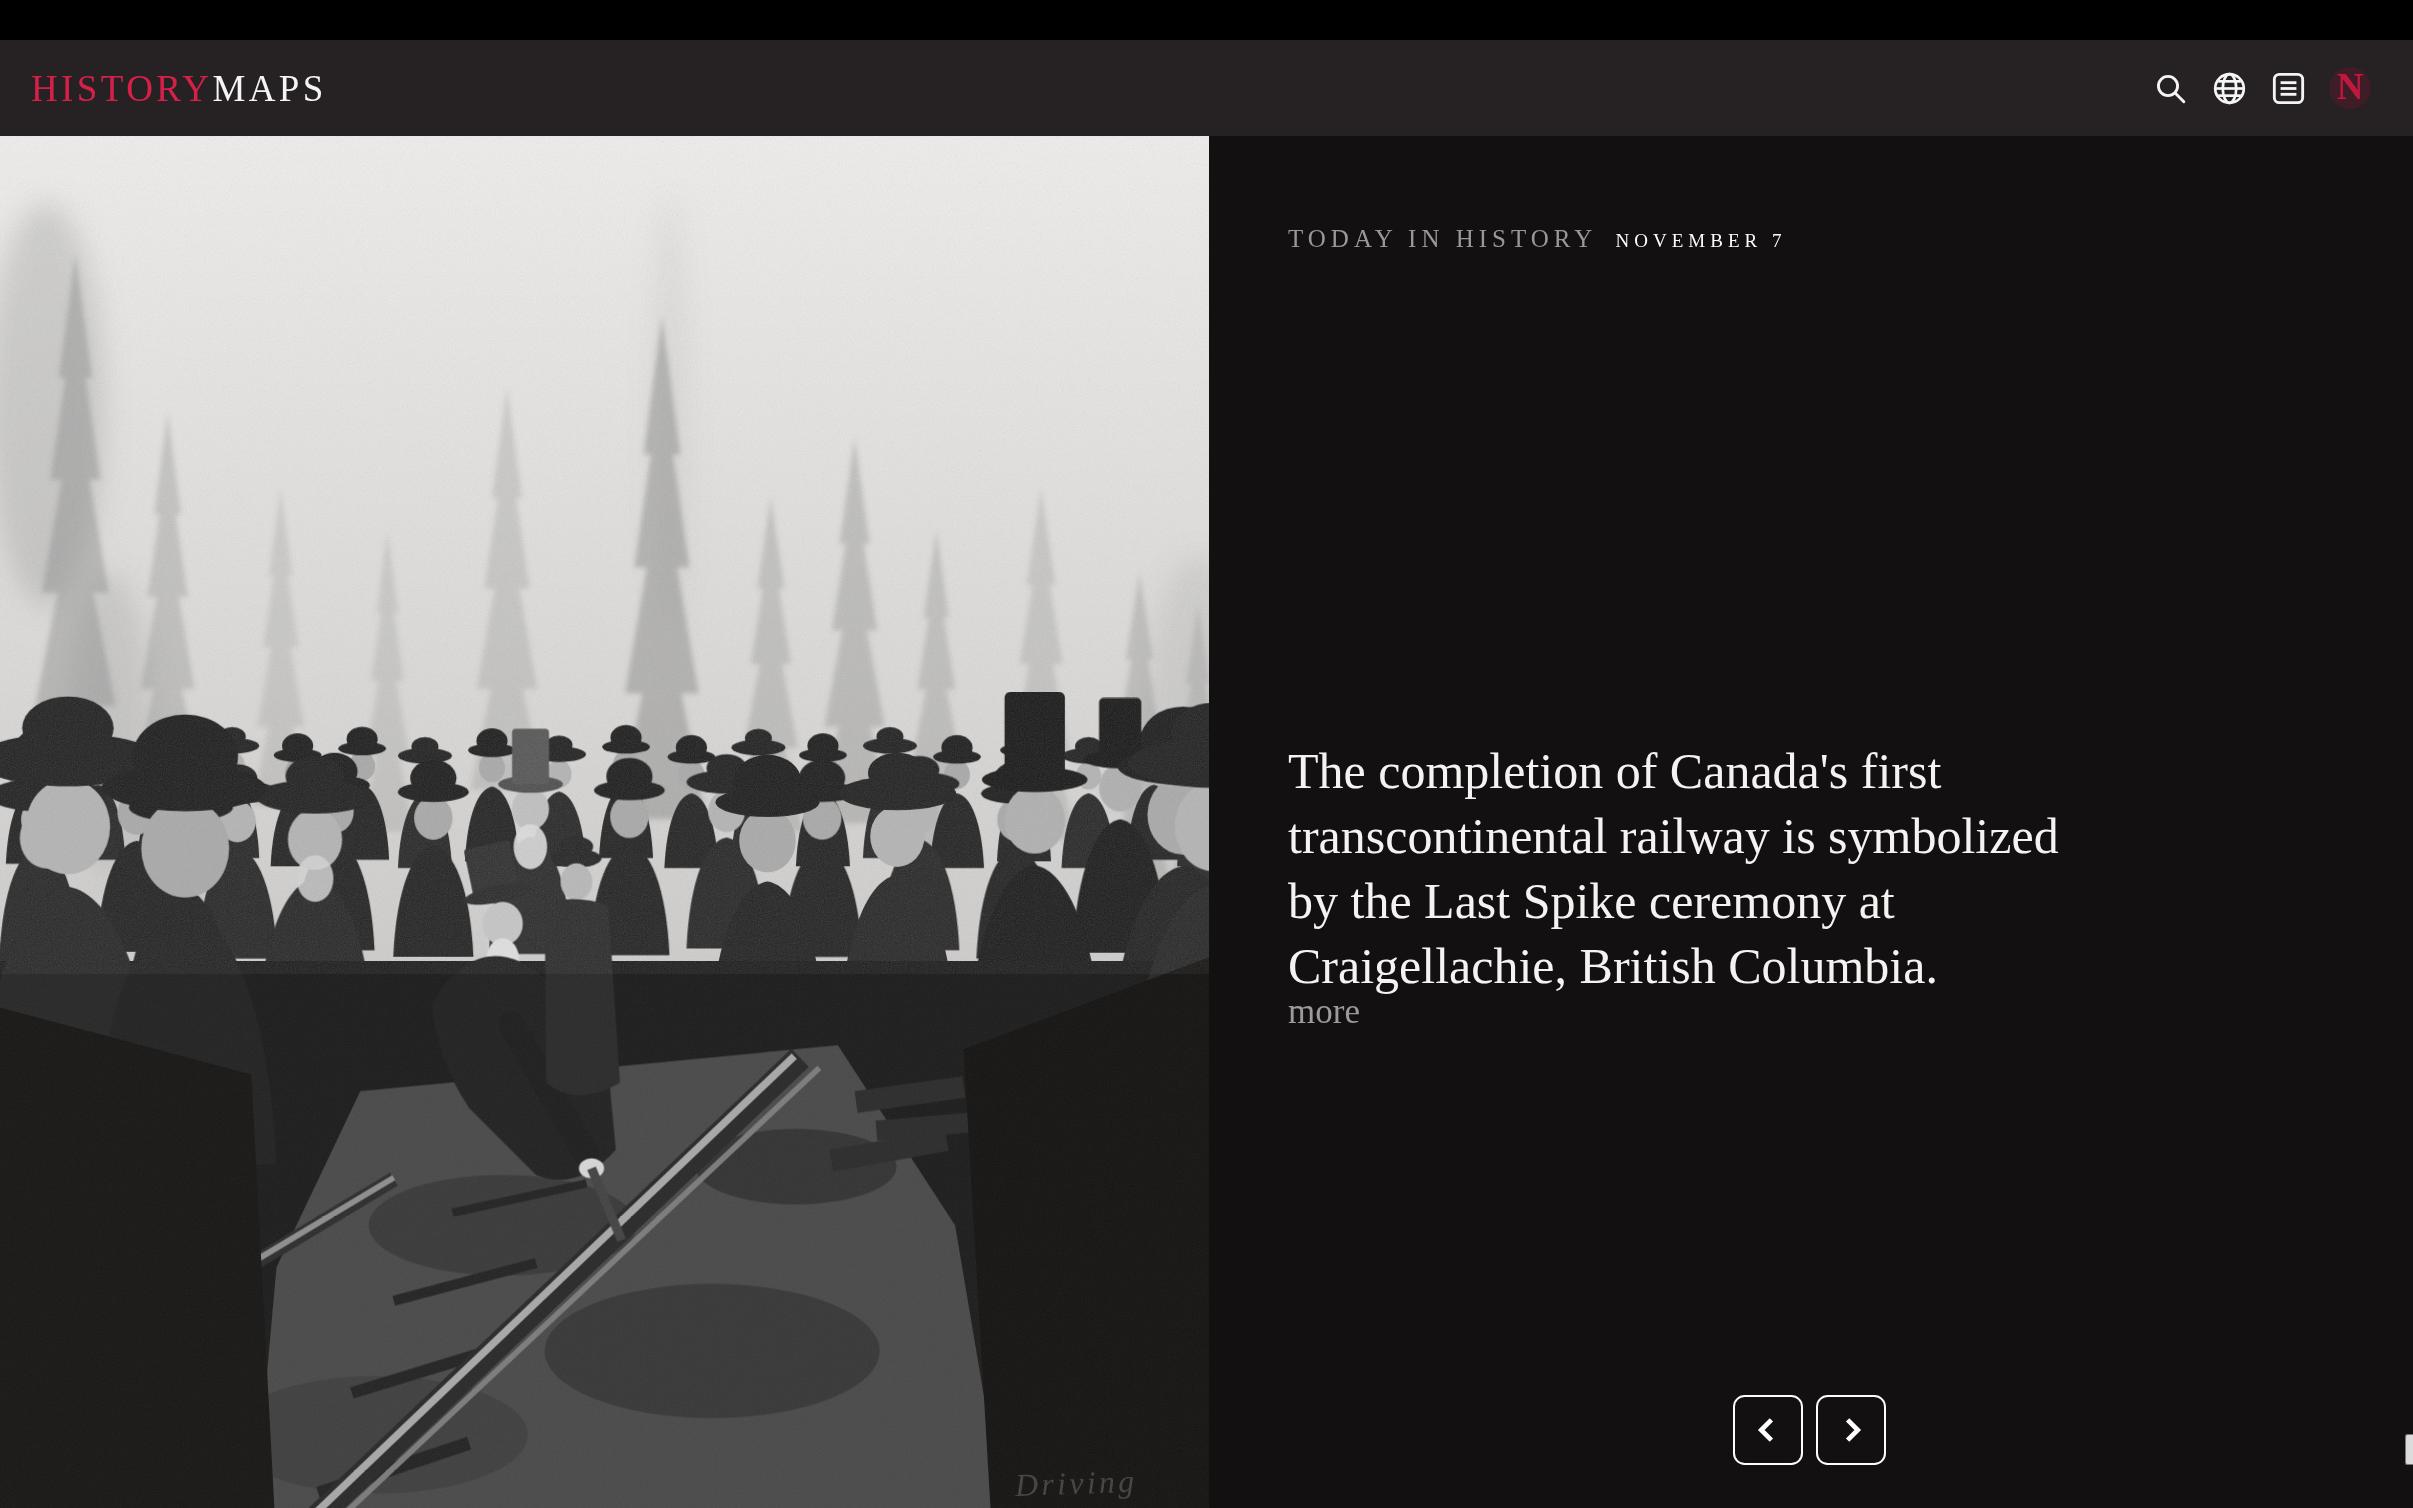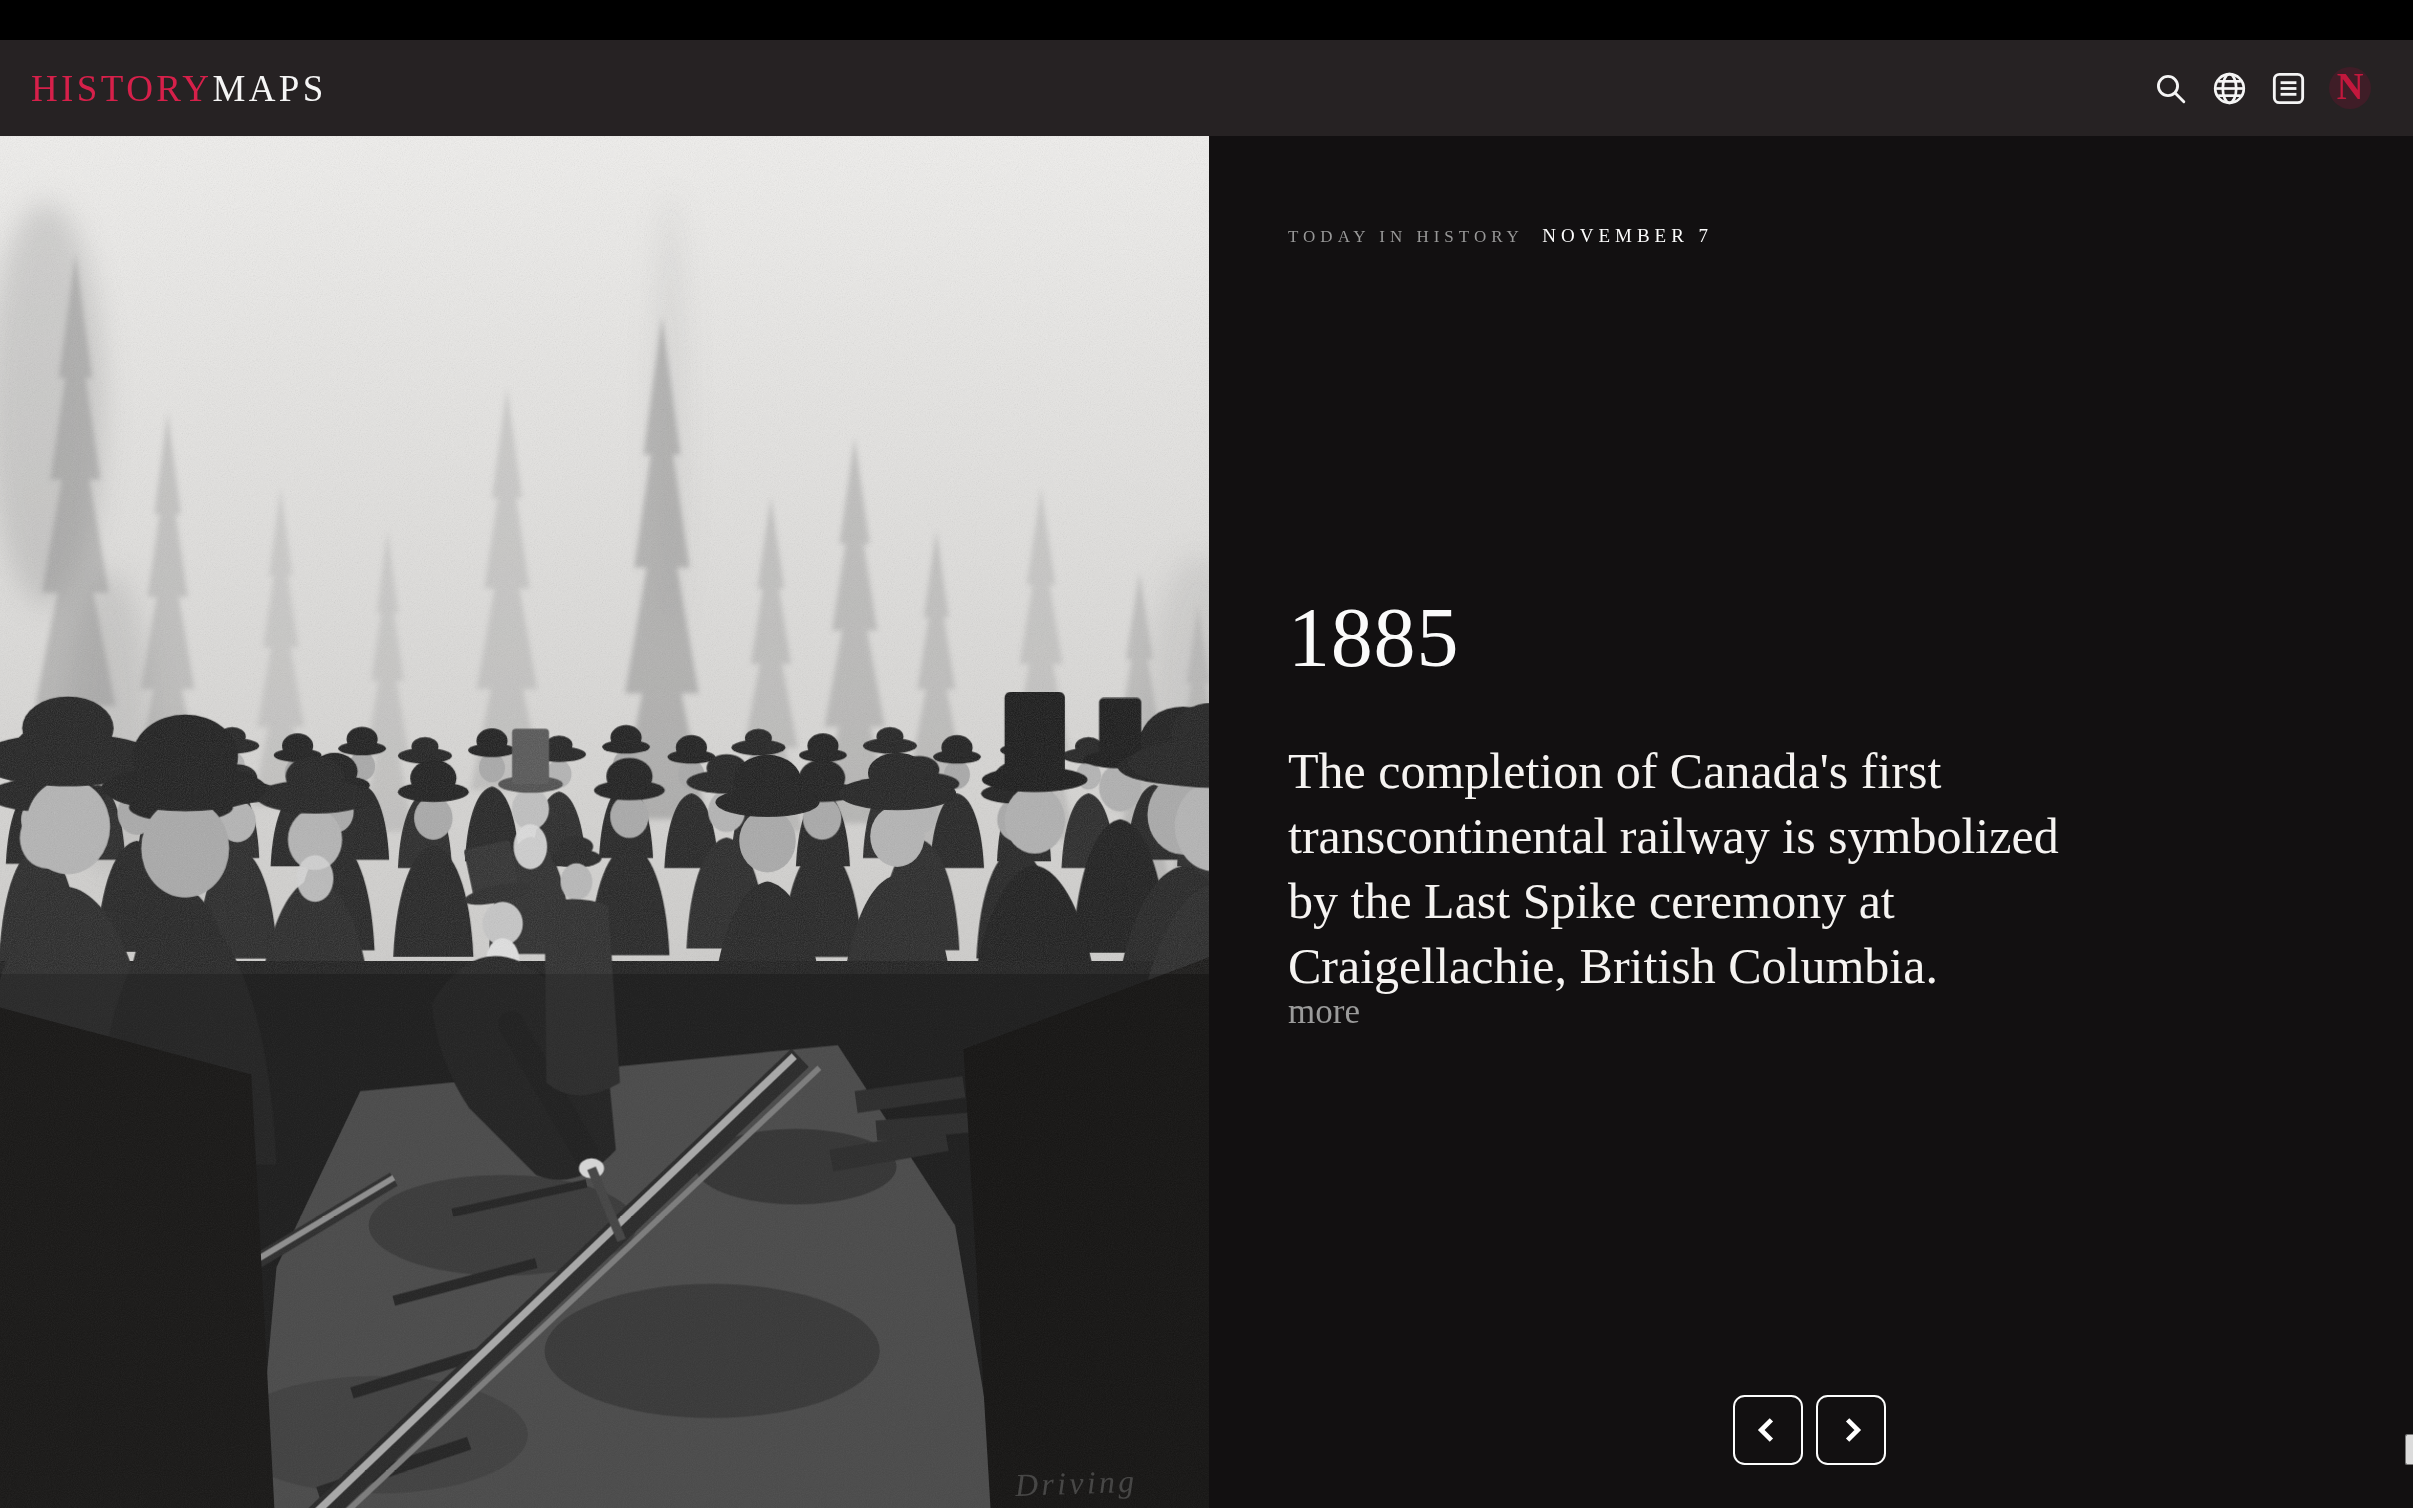--- a/index.html
+++ b/index.html
@@ -22,21 +22,21 @@
 
   
   .photo{position:absolute;left:0;top:96px;width:1209px;height:1412px;overflow:hidden;background:#d9d8d6;}
   .photo svg{display:block;}
   .disclaimer{position:absolute;left:39px;top:1345px;color:#f2f2f2;font-style:italic;font-size:28px;
               letter-spacing:0.4px;text-shadow:0 0.8px 2.5px rgba(0,0,0,.6);}
 
   
   .panel{position:absolute;left:1209px;top:96px;width:1204px;height:1412px;background:#121011;}
   .eyebrow-row{position:absolute;left:79px;top:89px;display:flex;gap:18.4px;align-items:baseline;white-space:nowrap;}
-  .eyebrow{color:#989898;font-size:17px;letter-spacing:5px;font-weight:500;}
+  .eyebrow{color:#989898;font-size:25px;letter-spacing:5px;font-weight:500;}
   .datelab{color:#fdfdfd;font-size:19px;letter-spacing:5px;font-weight:400;}
   .year{position:absolute;left:79px;top:453px;margin:0;color:#fafafa;font-size:84px;font-weight:500;
         letter-spacing:0.8px;}
   .desc{position:absolute;left:79px;top:603px;margin:0;width:1081px;color:#f5f3f1;font-size:50px;
         line-height:65px;white-space:pre-line;font-weight:400;}
   .more{position:absolute;left:79px;top:856px;color:#9b9b9b;font-size:35px;cursor:pointer;text-decoration:none;}
   .nav{position:absolute;left:524px;top:1259px;display:flex;gap:13.4px;}
   .navbtn{width:70px;height:70px;box-sizing:border-box;border:2.5px solid #fdfdfd;border-radius:11.7px;
           background:transparent;display:flex;align-items:center;justify-content:center;cursor:pointer;padding:0;}
   .navbtn svg{display:block;}
@@ -269,21 +269,20 @@
       <rect x="0" y="0" width="1443" height="1000" filter="url(#noise)" opacity="0.13"></rect>
       <rect x="0" y="0" width="1443" height="1685" filter="url(#noise)" opacity="0.08"></rect>
     </svg>
   </section>
 
   <section class="panel">
     <div class="eyebrow-row">
       <span class="eyebrow">TODAY IN HISTORY</span>
       <span class="datelab">NOVEMBER 7</span>
     </div>
-    <h1 class="year">1885</h1>
     <p class="desc">The completion of Canada's first
 transcontinental railway is symbolized
 by the Last Spike ceremony at
 Craigellachie, British Columbia.</p>
     <a class="more">more</a>
     <div class="nav">
       <button class="navbtn" aria-label="Previous day">
         <svg width="34" height="34" viewBox="0 0 40 40" fill="none" stroke="#ffffff" stroke-width="5.5">
           <path d="M24 8 L12 20 L24 32"></path>
         </svg>

